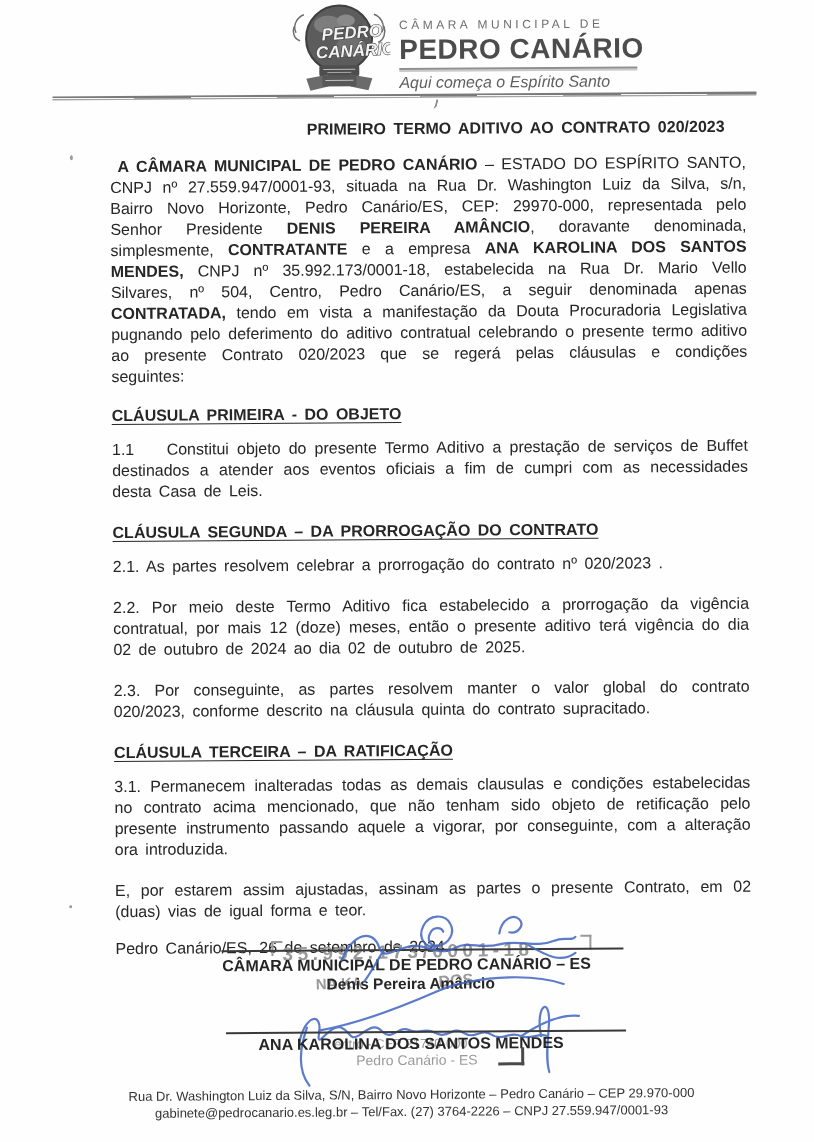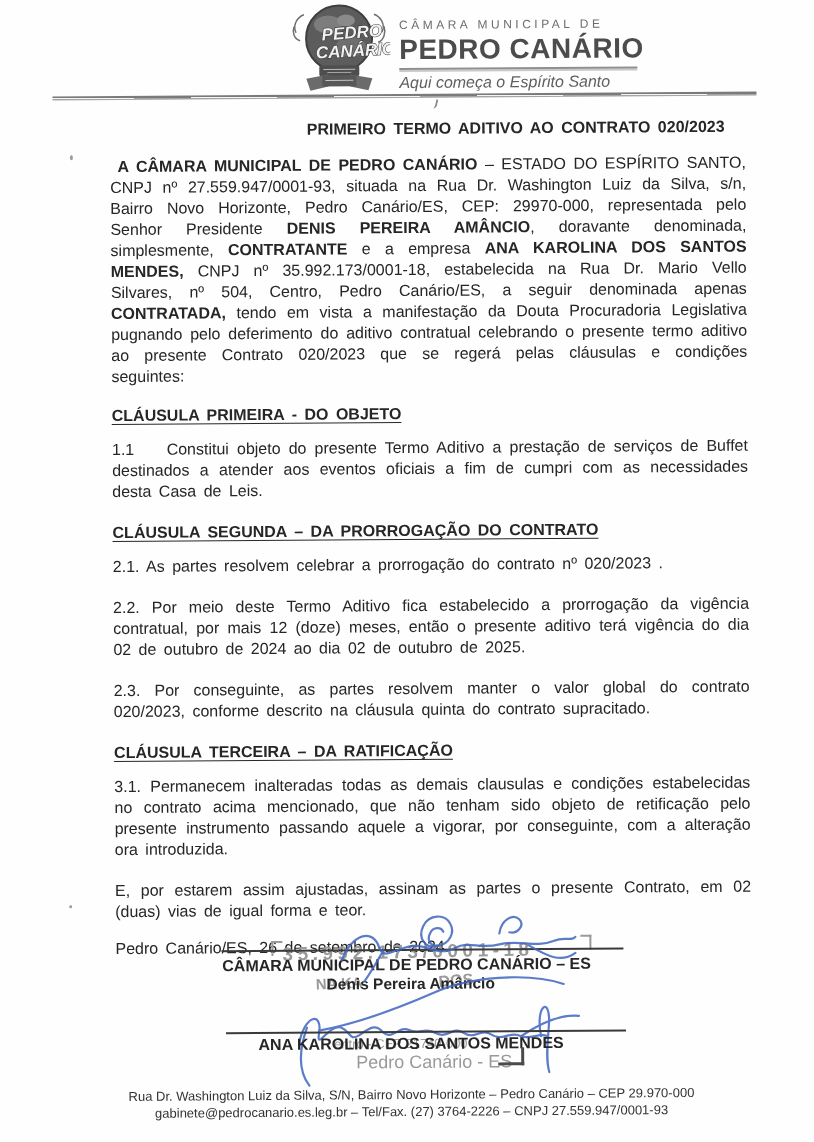--- a/index.html
+++ b/index.html
@@ -136,21 +136,21 @@
       <path d="M20,68 C26,38 44,36 40,58 C37,76 50,48 62,52 C72,56 70,66 80,60 C90,53 96,48 104,57 C113,66 120,50 130,55 C140,60 146,52 156,58 C168,65 174,51 184,58 C196,66 202,53 212,60 C224,68 230,56 242,62 C252,66 260,58 268,62"></path>
       <path d="M262,62 C256,30 272,22 270,50 C269,66 266,84 270,98"></path>
       <path d="M28,52 C20,74 18,94 30,110"></path>
       <path d="M242,62 C260,50 280,40 300,42"></path>
     </g>
   </svg>
 
   <div class="sigline" style="left:222px;top:1031px;width:400px;"></div>
   <div class="stamp" style="left:330px;top:1036px;font-size:13px;">entro - CEP 21740-000</div>
   <div class="sig-text" style="top:1035px;">ANA KAROLINA DOS SANTOS MENDES</div>
-  <div class="stamp" style="left:352px;top:1052px;font-size:18px;">Pedro Canário - ES</div>
+  <div class="stamp" style="left:352px;top:1052px;font-size:14px;">Pedro Canário - ES</div>
   <div class="bracket bk-br"></div>
 
   <div class="footer">
     <div>Rua Dr. Washington Luiz da Silva, S/N, Bairro Novo Horizonte – Pedro Canário – CEP 29.970-000</div>
     <div>gabinete@pedrocanario.es.leg.br – Tel/Fax. (27) 3764-2226 – CNPJ 27.559.947/0001-93</div>
   </div>
 
  </div>
 </div>
 

